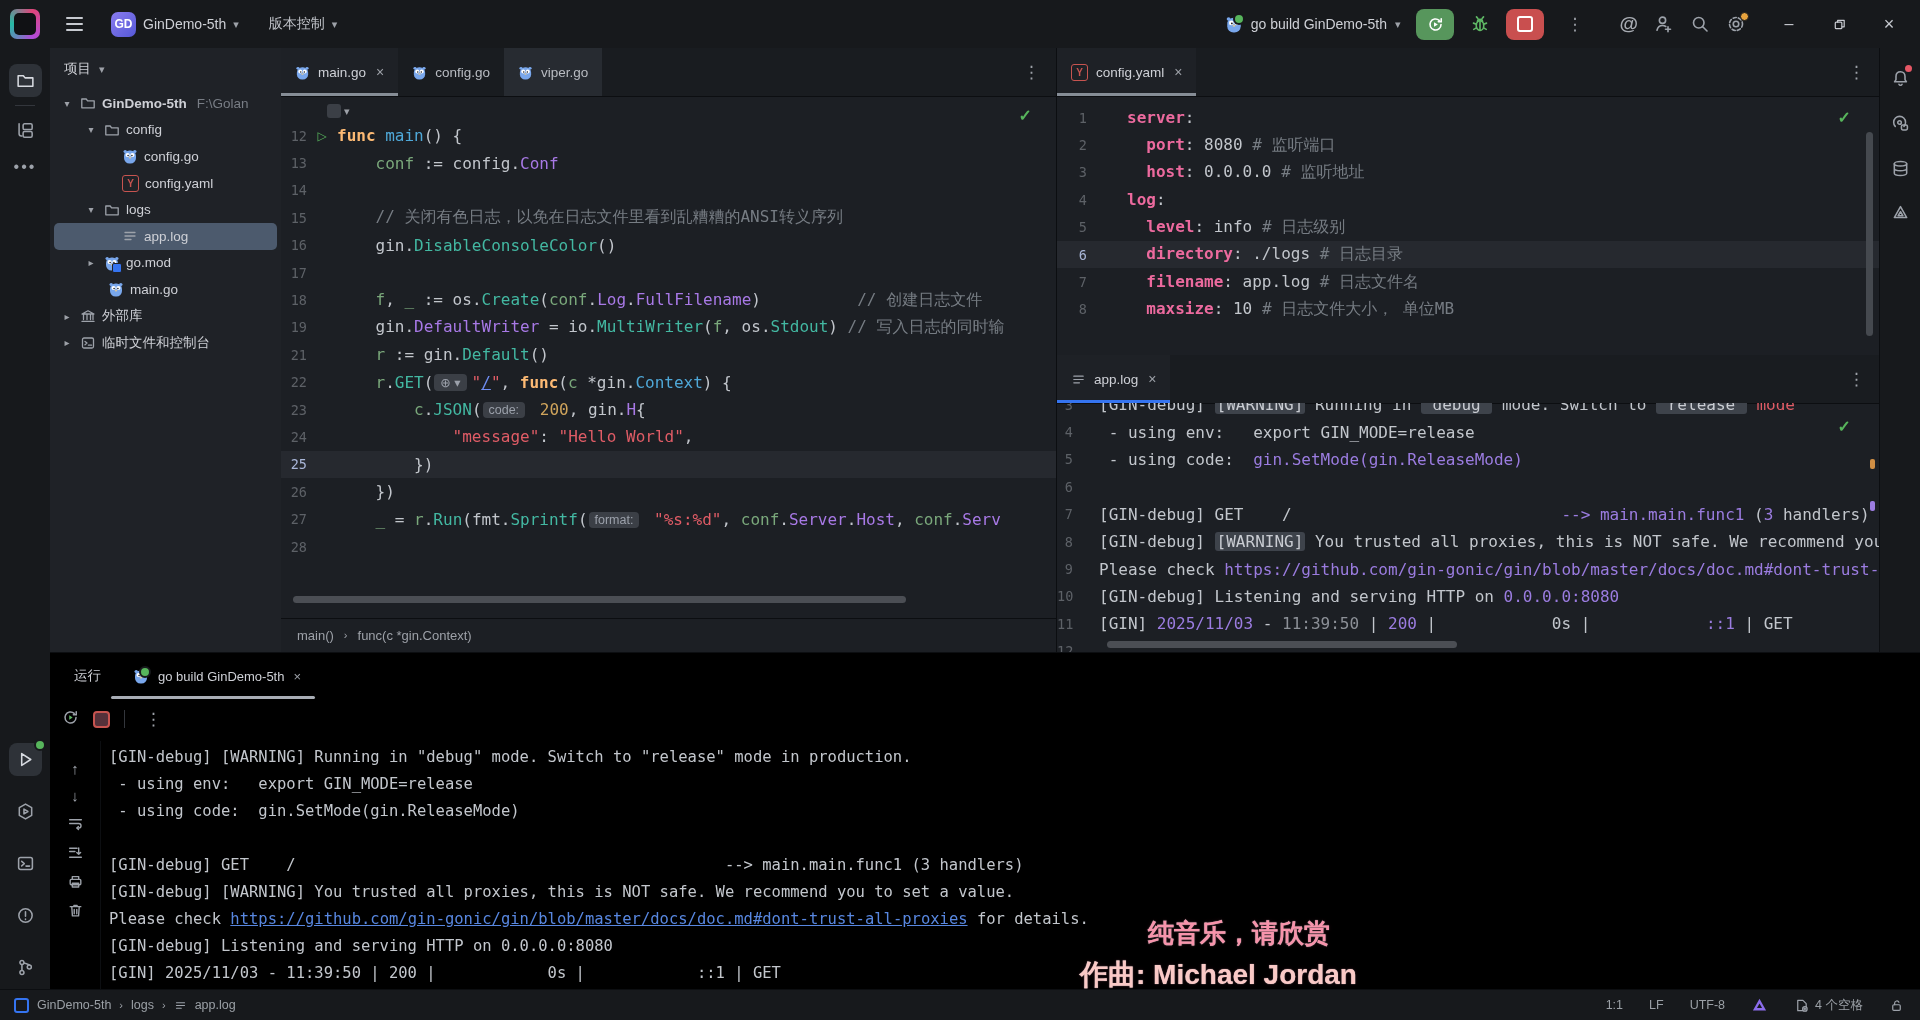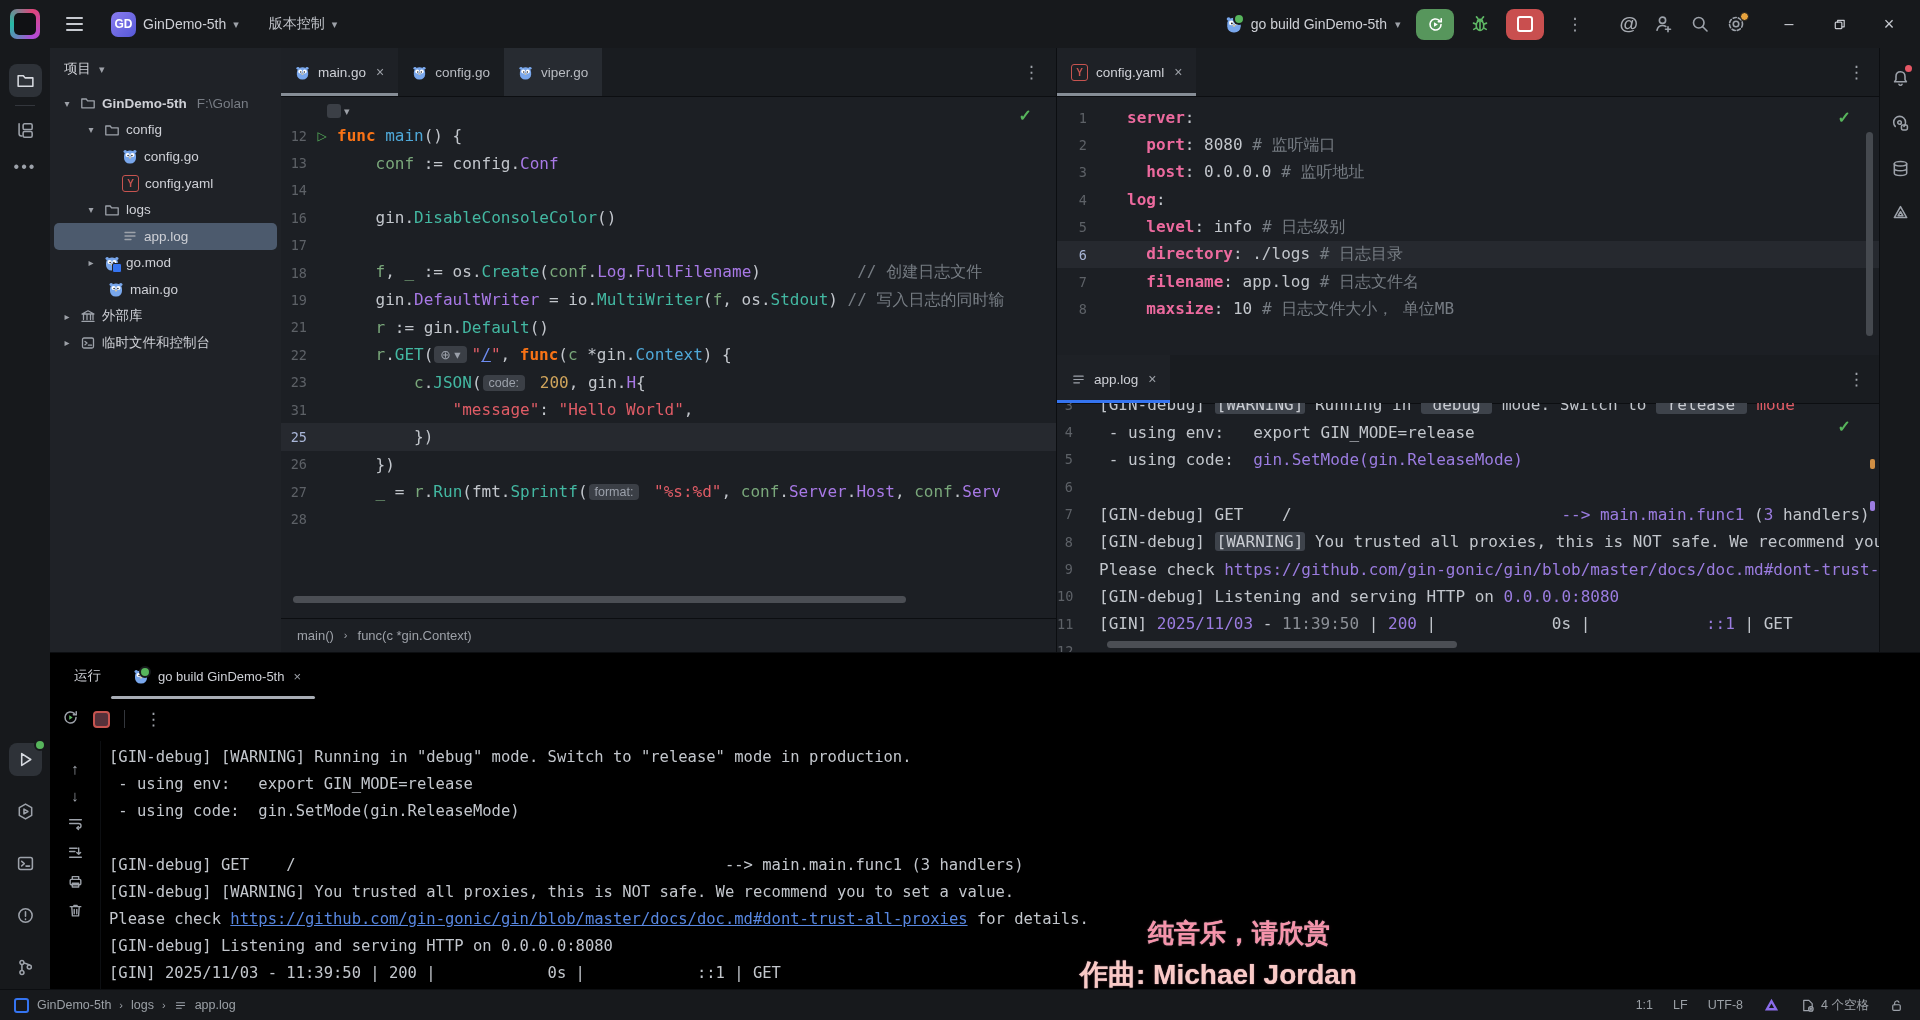--- a/index.html
+++ b/index.html
@@ -72,21 +72,21 @@
   .crow .ln{flex:none;text-align:right;color:#5d6167;font-size:13.5px;font-family:"DejaVu Sans Mono",monospace;}
   .crow .gut{flex:none;text-align:center;color:#57b55c;font-size:12px;}
   .crow.hl{background:#26292f;}
   .crow.hl .ln{color:#a9b6d8;}
   .lc{font-family:"DejaVu Sans Mono",monospace;}
   
   .edmain .ln{width:26px;} .edmain .gut{width:30px;}
   .edyaml .ln{width:30px;} .edyaml .gut{width:40px;}
   .edlog .ln{width:16px;} .edlog .gut{width:26px;}
   
-  .s-k{color:#f97316;font-weight:bold;}
+  .s-k{color:#fdba74;font-weight:bold;}
   .s-f{color:#4fa8d8;}
   .s-c{color:#43b8a2;}
   .s-p{color:#a879e6;}
   .s-s{color:#e05c66;}
   .s-sl{color:#6f8df2;text-decoration:underline;}
   .s-n{color:#cfa45c;}
   .s-g{color:#7aa87b;}
   .s-m{color:#767c83;}
   .s-t{color:#c2c6cc;}
   .s-k2{color:#ec6a9e;font-weight:bold;}
@@ -122,21 +122,21 @@
   .overlay1{position:absolute;font-weight:bold;font-size:26px;color:#f793ab;
             text-shadow:0 0 4px rgba(40,10,20,.8),0 0 1px #fff;}
   .overlay2{position:absolute;font-weight:bold;font-size:28px;color:#fac9c6;
             text-shadow:0 0 4px rgba(40,10,20,.8),0 0 1px #fff;}
 
   
   .sb{position:absolute;left:0;bottom:0;width:1920px;height:30px;background:#17191c;border-top:1px solid #0c0e11;
       display:flex;align-items:center;font-size:12.5px;color:#9ba0a6;}
   .sb-left{display:flex;align-items:center;gap:8px;padding-left:14px;}
   .sb-sq{width:11px;height:11px;border:2px solid #3574f0;border-radius:3px;display:inline-block;}
-  .sb-right{margin-left:auto;display:flex;align-items:center;gap:20px;padding-right:16px;}
+  .sb-right{margin-left:auto;display:flex;align-items:center;gap:26px;padding-right:16px;}
   .sb-item{cursor:pointer;display:flex;align-items:center;gap:6px;}
 </style>
 </head>
 <body>
 
 <div id="app">
 
   <header class="tb">
     <div class="tb-left">
       <div class="applogo">
@@ -429,28 +429,29 @@
 
     <div class="code-scroll edmain" style="position:absolute;top:48px;left:0;right:0;bottom:33px;">
       <div class="widget" style="left:46px;top:8px;">
         <span class="wico"></span>
         <span class="chev">▾</span>
       </div>
       <div style="padding-top:26px">
           <div class="crow"><span class="ln">12</span><span class="gut">▷</span><span class="lc"><span class="s-k">func</span><span class="s-t"> </span><span class="s-f">main</span><span class="s-t">() {</span></span></div>
           <div class="crow"><span class="ln">13</span><span class="gut"></span><span class="lc"><span class="s-t">    </span><span class="s-g">conf</span><span class="s-t"> := config.</span><span class="s-p">Conf</span></span></div>
           <div class="crow"><span class="ln">14</span><span class="gut"></span><span class="lc"></span></div>
+          <div class="crow"><span class="ln">15</span><span class="gut"></span><span class="lc"><span class="s-m">    // 关闭有色日志，以免在日志文件里看到乱糟糟的ANSI转义序列</span></span></div>
           <div class="crow"><span class="ln">16</span><span class="gut"></span><span class="lc"><span class="s-t">    gin.</span><span class="s-c">DisableConsoleColor</span><span class="s-t">()</span></span></div>
           <div class="crow"><span class="ln">17</span><span class="gut"></span><span class="lc"></span></div>
           <div class="crow"><span class="ln">18</span><span class="gut"></span><span class="lc"><span class="s-t">    </span><span class="s-g">f</span><span class="s-t">, </span><span class="s-g">_</span><span class="s-t"> := os.</span><span class="s-c">Create</span><span class="s-t">(</span><span class="s-g">conf</span><span class="s-t">.</span><span class="s-p">Log</span><span class="s-t">.</span><span class="s-p">FullFilename</span><span class="s-t">)</span><span class="s-m">          // 创建日志文件</span></span></div>
           <div class="crow"><span class="ln">19</span><span class="gut"></span><span class="lc"><span class="s-t">    gin.</span><span class="s-p">DefaultWriter</span><span class="s-t"> = io.</span><span class="s-c">MultiWriter</span><span class="s-t">(</span><span class="s-g">f</span><span class="s-t">, os.</span><span class="s-c">Stdout</span><span class="s-t">) </span><span class="s-m">// 写入日志的同时输</span></span></div>
           <div class="crow"><span class="ln">21</span><span class="gut"></span><span class="lc"><span class="s-t">    </span><span class="s-g">r</span><span class="s-t"> := gin.</span><span class="s-c">Default</span><span class="s-t">()</span></span></div>
           <div class="crow"><span class="ln">22</span><span class="gut"></span><span class="lc"><span class="s-t">    </span><span class="s-g">r</span><span class="s-t">.</span><span class="s-c">GET</span><span class="s-t">(</span><span class="s-ig">⊕ ▾</span><span class="s-s">"</span><span class="s-sl">/</span><span class="s-s">"</span><span class="s-t">, </span><span class="s-k">func</span><span class="s-t">(</span><span class="s-g">c</span><span class="s-t"> *gin.</span><span class="s-f">Context</span><span class="s-t">) {</span></span></div>
           <div class="crow"><span class="ln">23</span><span class="gut"></span><span class="lc"><span class="s-t">        </span><span class="s-g">c</span><span class="s-t">.</span><span class="s-c">JSON</span><span class="s-t">(</span><span class="s-i">code:</span><span class="s-t"> </span><span class="s-n">200</span><span class="s-t">, gin.</span><span class="s-p">H</span><span class="s-t">{</span></span></div>
-          <div class="crow"><span class="ln">31</span><span class="gut"></span><span class="lc"><span class="s-t">            </span><span class="s-s">"message"</span><span class="s-t">: </span><span class="s-s">"Hello World"</span><span class="s-t">,</span></span></div>
+          <div class="crow"><span class="ln">24</span><span class="gut"></span><span class="lc"><span class="s-t">            </span><span class="s-s">"message"</span><span class="s-t">: </span><span class="s-s">"Hello World"</span><span class="s-t">,</span></span></div>
           <div class="crow hl"><span class="ln">25</span><span class="gut"></span><span class="lc"><span class="s-t">        })</span></span></div>
           <div class="crow"><span class="ln">26</span><span class="gut"></span><span class="lc"><span class="s-t">    })</span></span></div>
           <div class="crow"><span class="ln">27</span><span class="gut"></span><span class="lc"><span class="s-t">    </span><span class="s-g">_</span><span class="s-t"> = </span><span class="s-g">r</span><span class="s-t">.</span><span class="s-c">Run</span><span class="s-t">(fmt.</span><span class="s-c">Sprintf</span><span class="s-t">(</span><span class="s-i">format:</span><span class="s-t"> </span><span class="s-s">"%s:%d"</span><span class="s-t">, </span><span class="s-g">conf</span><span class="s-t">.</span><span class="s-p">Server</span><span class="s-t">.</span><span class="s-p">Host</span><span class="s-t">, </span><span class="s-g">conf</span><span class="s-t">.</span><span class="s-p">Serv</span></span></div>
           <div class="crow"><span class="ln">28</span><span class="gut"></span><span class="lc"><span class="s-t">    </span></span></div>
         </div>
       <span class="check" style="right:24px;top:10px;">✓</span>
       <div class="hsb" style="left:12px;right:150px;top:500px;"></div>
     </div>
 
     <div class="crumbs">

